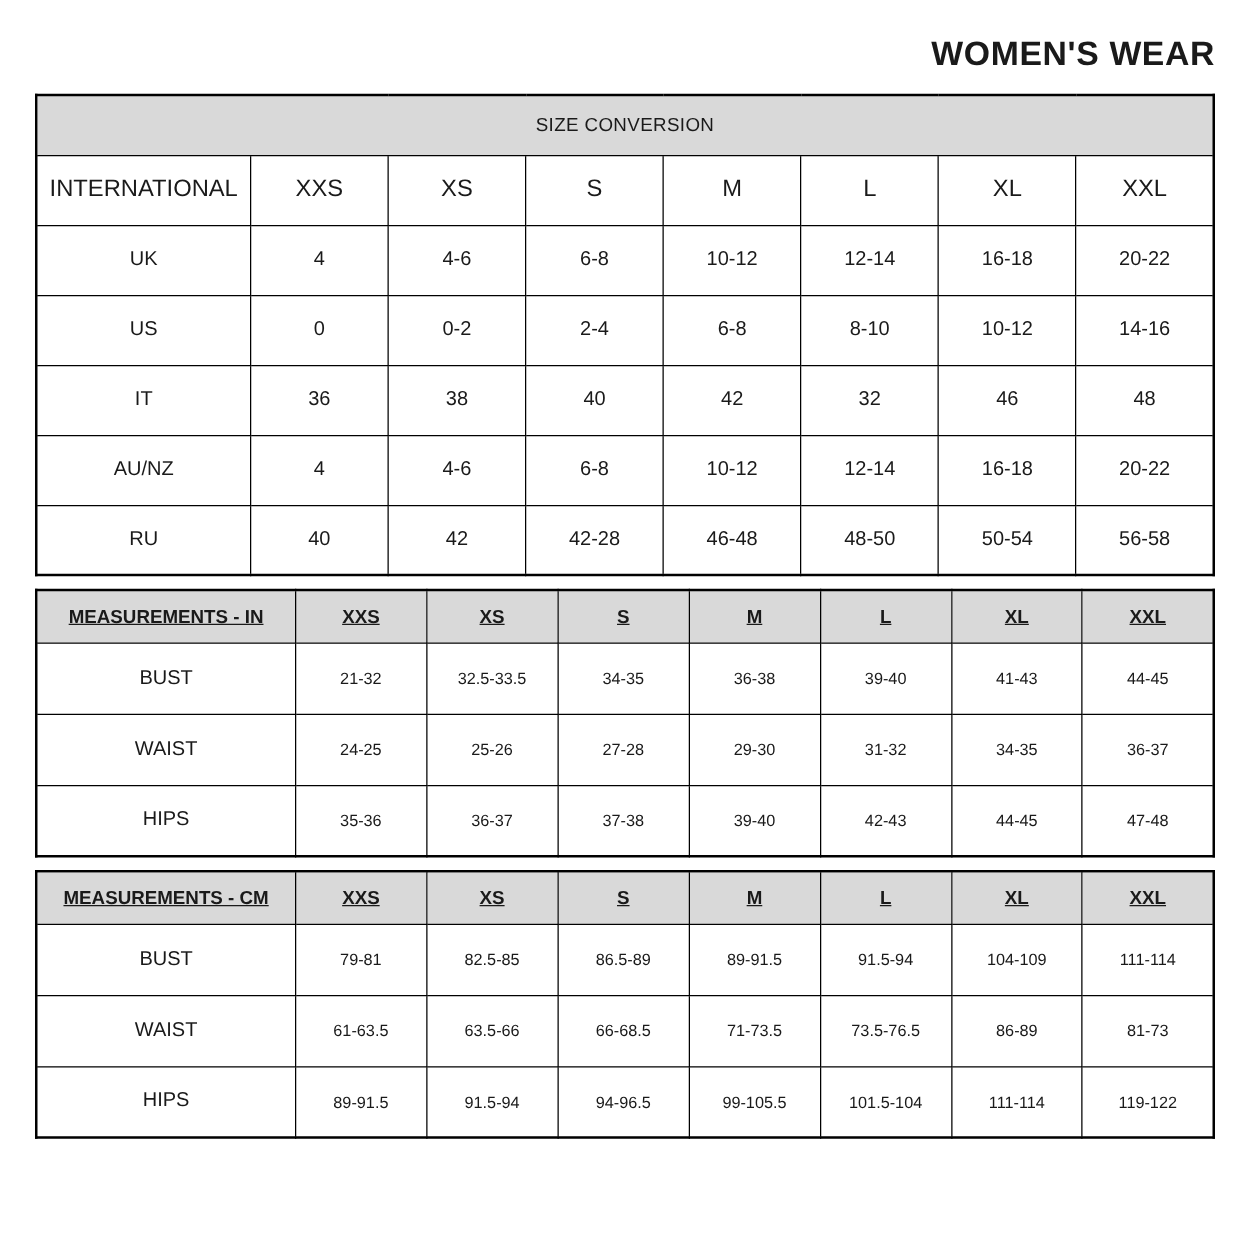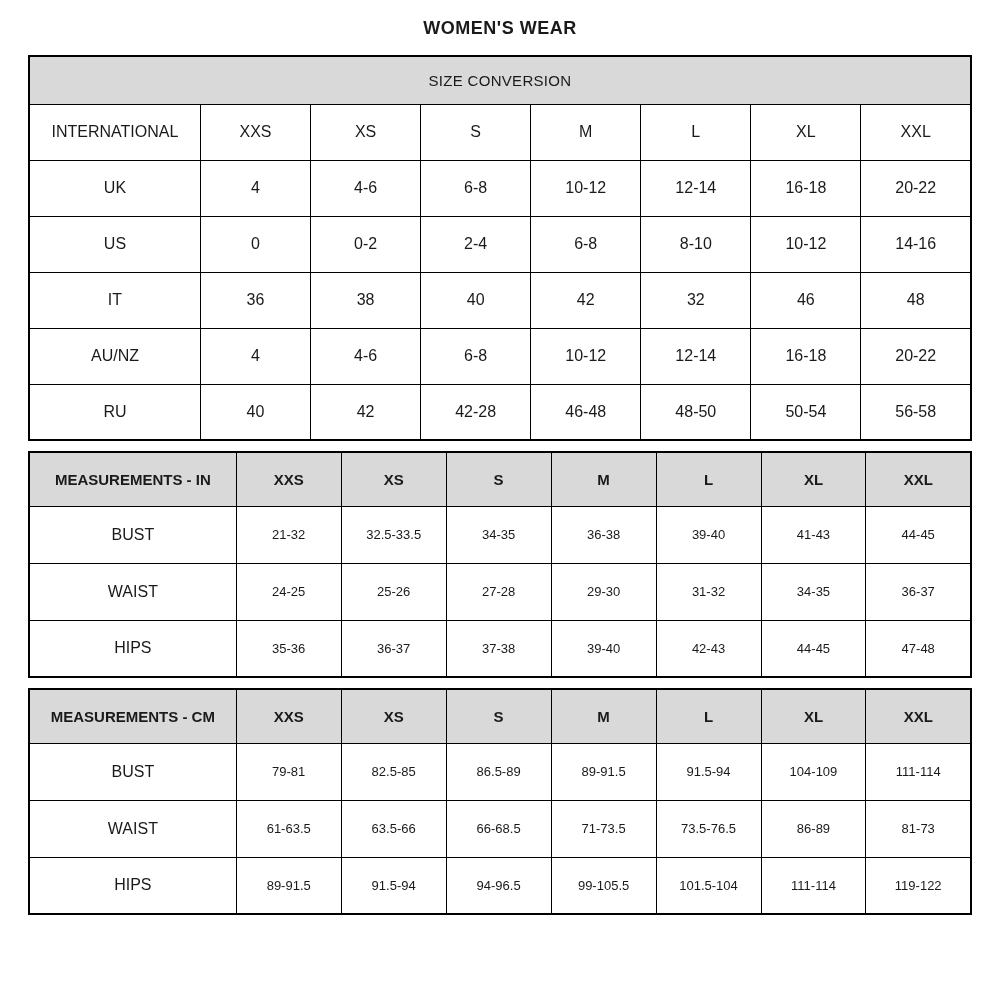--- a/index.html
+++ b/index.html
@@ -7,25 +7,25 @@
   body {
     width: 1000px;
     height: 1000px;
     font-family: "Liberation Sans", sans-serif;
     color: #1a1a1a;
     overflow: hidden;
   }
   .page { padding: 12px 28px 0 28px; }
 
   h1.title {
-    text-align: center;
-    font-size: 18px;
+    text-align: right;
+    font-size: 27px;
     font-weight: 700;
     letter-spacing: 0.5px;
-    margin: 6px 0 16px 0;
+    margin: 16px 0 16px 0;
     color: #1a1a1a;
   }
 
   table.tbl {
     width: 100%;
     border-collapse: collapse;
     table-layout: fixed;
     border: 2px solid #000;
     margin-bottom: 10px;
   }
@@ -47,25 +47,25 @@
   .head-row td {
     background: #d9d9d9;
     font-weight: 700;
     font-size: 15px;
     height: 50px;
   }
 
   
   .t1 td { height: 56px; font-size: 16px; font-weight: 400; }
   .t1 .banner { height: 48px; font-size: 15px; font-weight: 400; }
-  .t1 .cols-row td { font-size: 16px; font-weight: 400; background: #fff; }
+  .t1 .cols-row td { font-size: 19px; font-weight: 400; background: #fff; }
 
   
   .t2 td, .t3 td { height: 57px; font-size: 13px; font-weight: 400; }
-  .t2 .head-row td, .t3 .head-row td { height: 54px; font-size: 15px; font-weight: 700; }
+  .t2 .head-row td, .t3 .head-row td { height: 42px; font-size: 15px; font-weight: 700; text-decoration: underline; }
   .t2 td.rowlabel, .t3 td.rowlabel { font-size: 16px; margin-top: 20px; }
 </style>
 </head>
 <body>
 
 <div class="page">
 
   <h1 class="title">WOMEN'S WEAR</h1>
 
   <table class="tbl t1">

